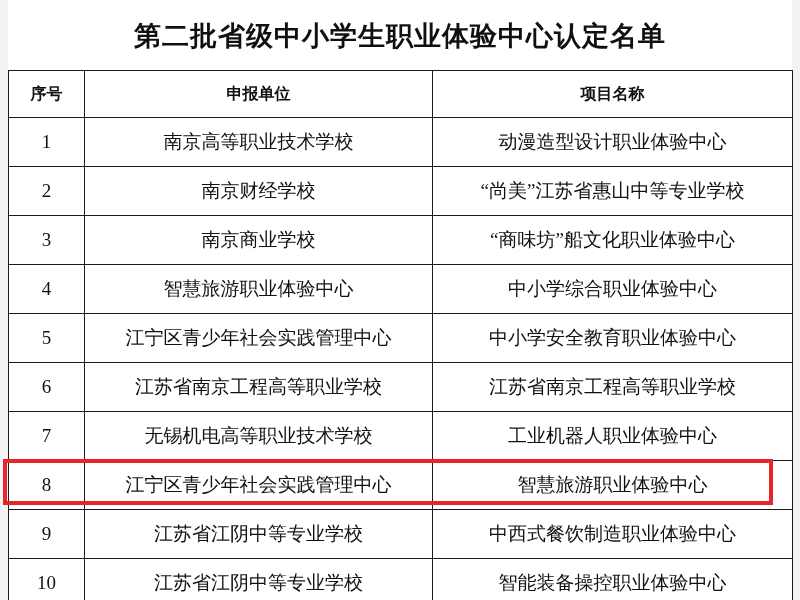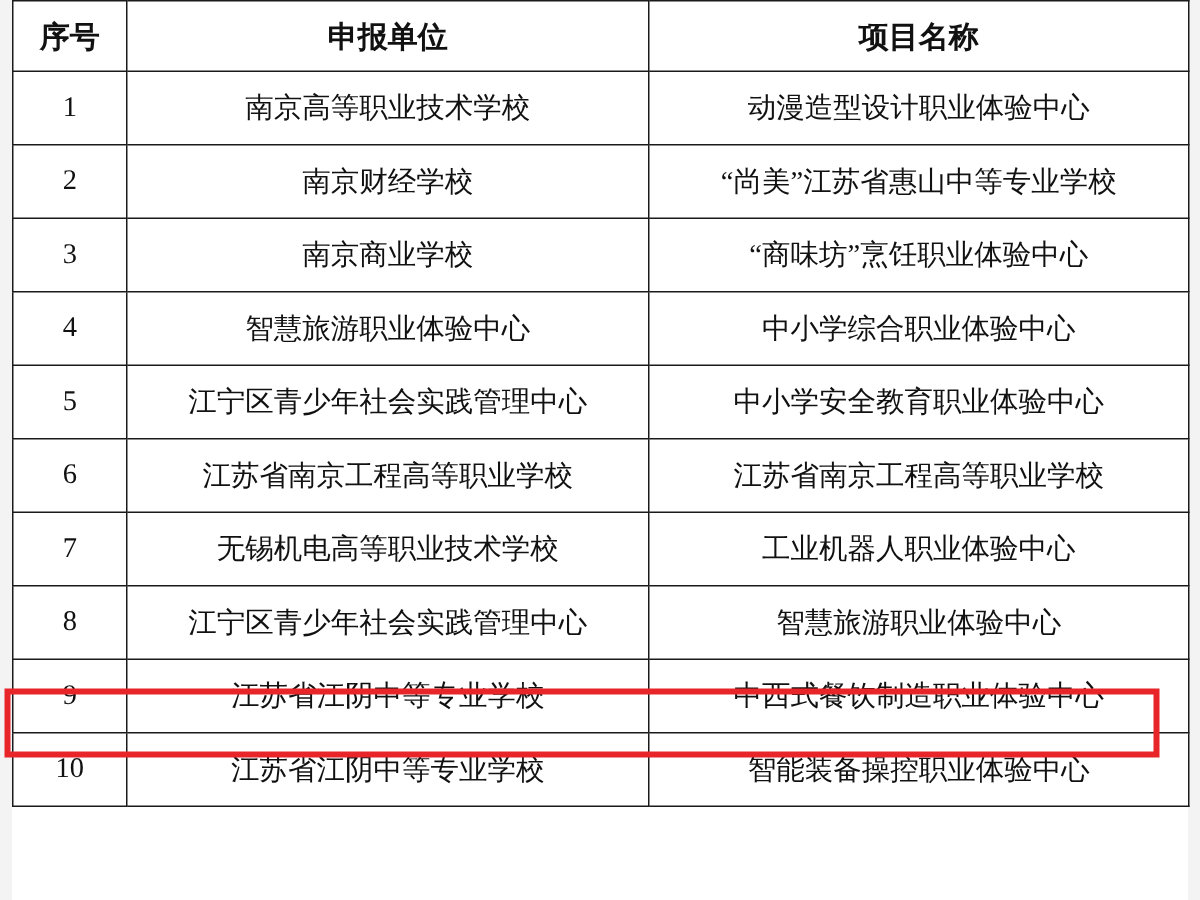--- a/index.html
+++ b/index.html
@@ -56,21 +56,21 @@
     text-align: center;
     vertical-align: middle;
     color: #111111;
     font-size: 19px;
     font-family: "Liberation Serif", "DejaVu Serif", serif;
   }
 
   table.listing th {
     height: 44px;
     font-weight: bold;
-    font-size: 20px;
+    font-size: 16px;
   }
 
   table.listing td {
     height: 46px;
     font-weight: normal;
   }
 
   col.c-index { width: 76px; }
   col.c-unit  { width: 348px; }
   col.c-proj  { width: 360px; }
@@ -103,20 +103,21 @@
 </head>
 <body>
 
 <div id="page">
 
   <div class="edge-left"></div>
   <div class="edge-right"></div>
 
   <div class="sheet">
 
+    <div class="doc-title">第二批省级中小学生职业体验中心认定名单</div>
 
     <table class="listing">
       <colgroup>
         <col class="c-index">
         <col class="c-unit">
         <col class="c-proj">
       </colgroup>
       <thead>
         <tr>
           <th>序号</th>
@@ -131,21 +132,21 @@
           <td>动漫造型设计职业体验中心</td>
         </tr>
         <tr>
           <td class="idx">2</td>
           <td>南京财经学校</td>
           <td>“尚美”江苏省惠山中等专业学校</td>
         </tr>
         <tr>
           <td class="idx">3</td>
           <td>南京商业学校</td>
-          <td>“商味坊”烹饪职业体验中心</td>
+          <td>“商味坊”船文化职业体验中心</td>
         </tr>
         <tr>
           <td class="idx">4</td>
           <td>智慧旅游职业体验中心</td>
           <td>中小学综合职业体验中心</td>
         </tr>
         <tr>
           <td class="idx">5</td>
           <td>江宁区青少年社会实践管理中心</td>
           <td>中小学安全教育职业体验中心</td>

